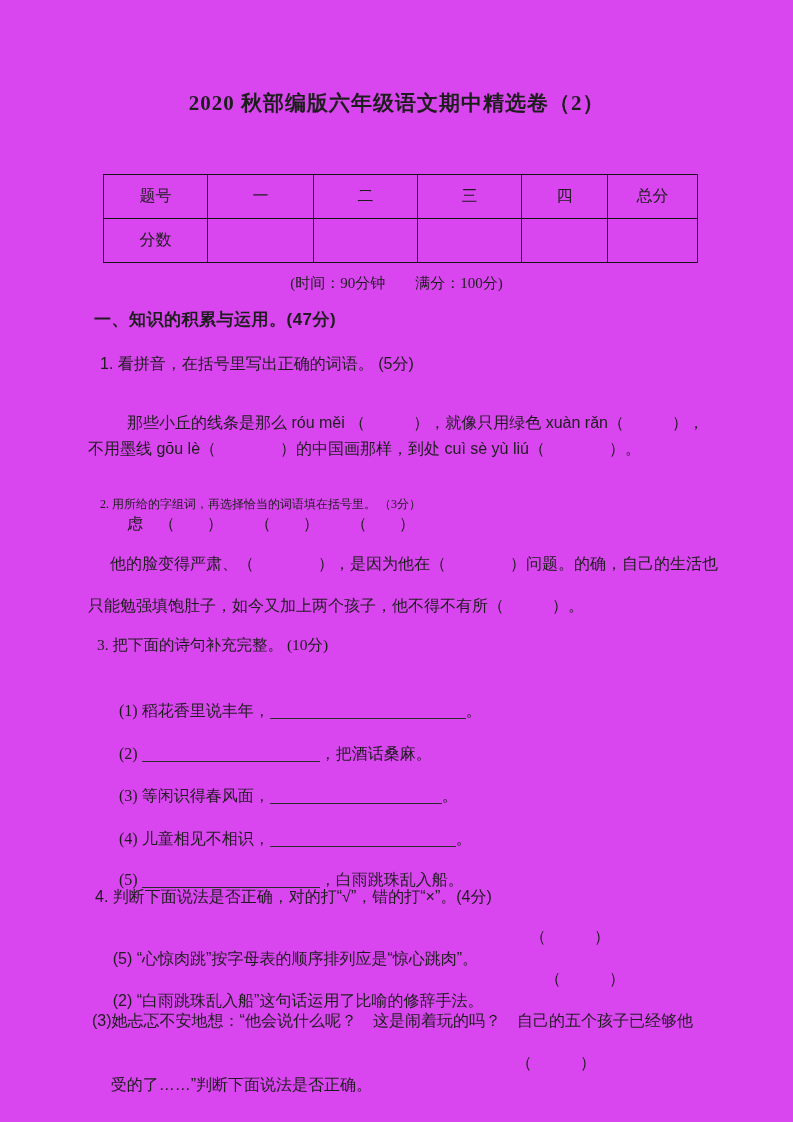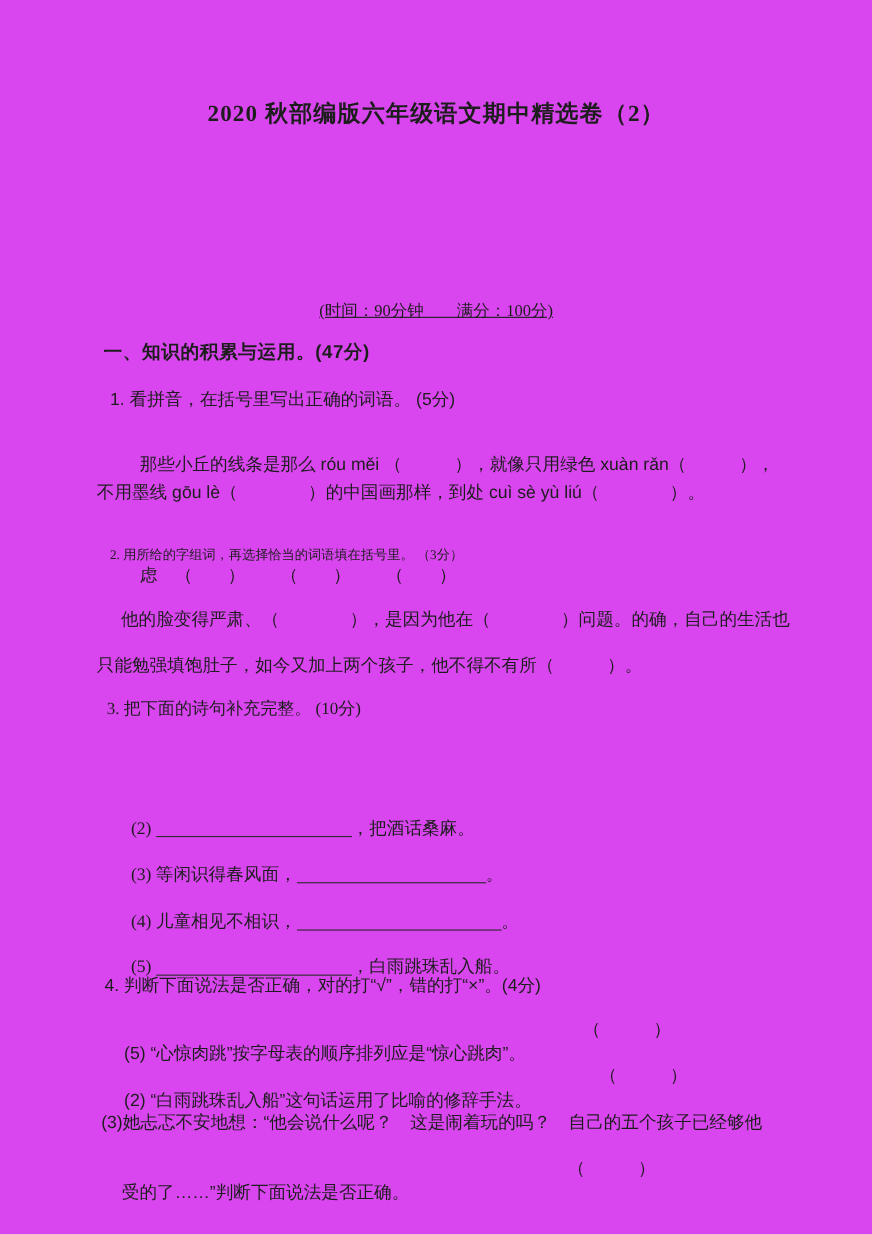--- a/index.html
+++ b/index.html
@@ -11,21 +11,21 @@
     color:#1d1d1d;
     overflow:hidden;
   }
   .ln{position:absolute;white-space:pre;font-size:16px;line-height:22px;color:#1d1d1d;}
   .sans{font-family:"Liberation Sans","DejaVu Sans",sans-serif;}
   .title{
     left:0;top:92px;width:100%;text-align:center;
     font-size:21px;font-weight:700;letter-spacing:1px;
     font-family:"Liberation Serif","DejaVu Serif",serif;
   }
-  .meta{left:0;top:272px;width:100%;text-align:center;font-size:15px;text-decoration:underline;}
+  .meta{left:0;top:272px;width:100%;text-align:center;font-size:15px;}
   .heading{font-size:17px;font-weight:700;letter-spacing:0.5px;}
   table.score{
     position:absolute;left:103px;top:174px;width:594px;
     border-collapse:collapse;table-layout:fixed;
   }
   table.score td{
     border:1.6px solid #141414;
     height:43px;text-align:center;vertical-align:middle;
     font-size:16px;padding:0;
   }
@@ -36,36 +36,67 @@
   }
   .parens{position:absolute;top:0;}
 </style>
 </head>
 <body>
 
 <div class="page">
 
   <div class="ln title">2020 秋部编版六年级语文期中精选卷（2）</div>
 
+  <table class="score">
+    <colgroup>
+      <col style="width:104px">
+        <col style="width:106px">
+        <col style="width:104px">
+      <col style="width:104px">
+        <col style="width:86px">
+        <col style="width:90px">
+    </colgroup>
+    <tbody>
+        <tr>
+      <td>题号</td>
+      <td>一</td>
+      <td>二</td>
+      <td>三</td>
+      <td>四</td>
+      <td>总分</td>
+    </tr>
+    <tr>
+      <td>分数</td>
+      <td></td>
+      <td></td>
+      <td></td>
+      <td></td>
+      <td></td>
+    </tr>
+  </tbody>
+    </table>
 
   <div class="ln meta">(时间：90分钟　　满分：100分)</div>
 
   <div class="ln heading sans" style="left:94px;top:309px;">一、知识的积累与运用。(47分)</div>
 
   <div class="ln sans" style="left:100px;top:353px;">1. 看拼音，在括号里写出正确的词语。 (5分)</div>
   <div class="ln sans" style="left:127px;top:396px;margin-top:16px;">那些小丘的线条是那么 róu měi （　　　），就像只用绿色 xuàn rǎn（　　　），</div>
   <div class="ln sans" style="left:88px;top:438px;">不用墨线 gōu lè（　　　　）的中国画那样，到处 cuì sè yù liú（　　　　）。</div>
 
   <div class="ln" style="left:100px;top:493px;font-size:12px;">2. 用所给的字组词，再选择恰当的词语填在括号里。 （3分）</div>
   <div class="ln" style="left:127px;top:513px;">虑　（　　）　　（　　）　　（　　）</div>
   <div class="ln sans" style="left:110px;top:553px;">他的脸变得严肃、（　　　　），是因为他在（　　　　）问题。的确，自己的生活也</div>
   <div class="ln sans" style="left:88px;top:595px;">只能勉强填饱肚子，如今又加上两个孩子，他不得不有所（　　　）。</div>
 
   <div class="ln" style="left:97px;top:634px;font-size:15.5px;">3. 把下面的诗句补充完整。 (10分)</div>
 
+  <div class="ln" style="left:103px;top:678px;">
+    <span>(1) 稻花香里说丰年，</span><span class="blank" style="width:196px;"></span><span>。</span>
+  </div>
   <div class="ln" style="left:103px;top:721px;">
     <span>(2) </span><span class="blank" style="width:178px;"></span><span>，把酒话桑麻。</span>
   </div>
   <div class="ln" style="left:103px;top:763px;text-align:center;">
     <span>(3) 等闲识得春风面，</span><span class="blank" style="width:172px;"></span><span>。</span>
   </div>
   <div class="ln" style="left:103px;top:806px;">
     <span>(4) 儿童相见不相识，</span><span class="blank" style="width:186px;"></span><span>。</span>
   </div>
   <div class="ln" style="left:103px;top:847px;">

